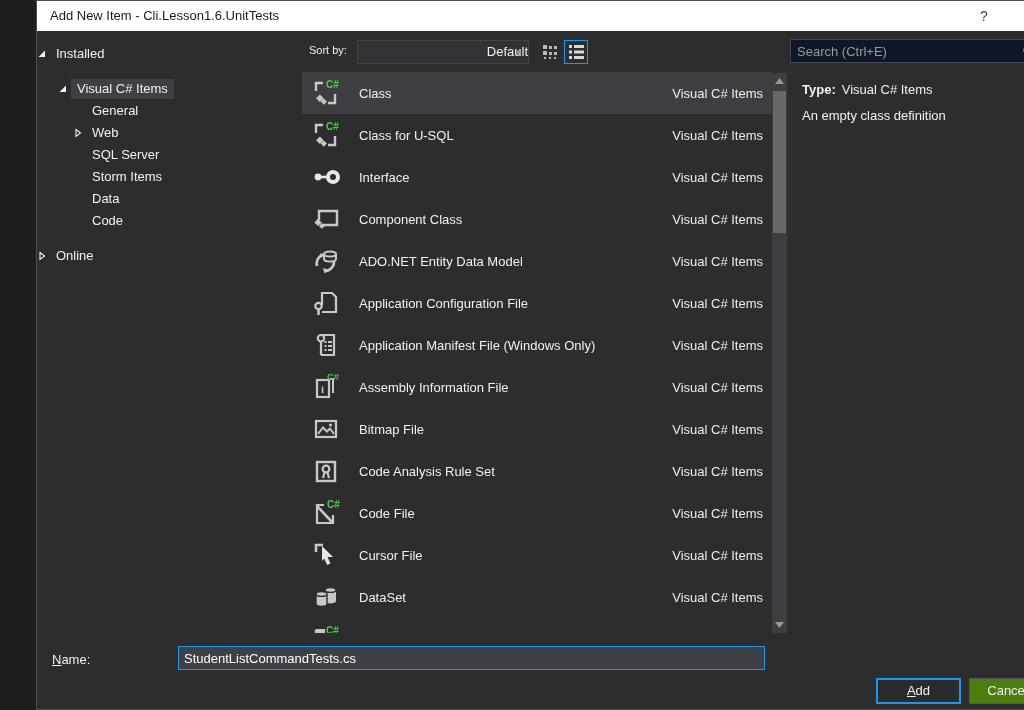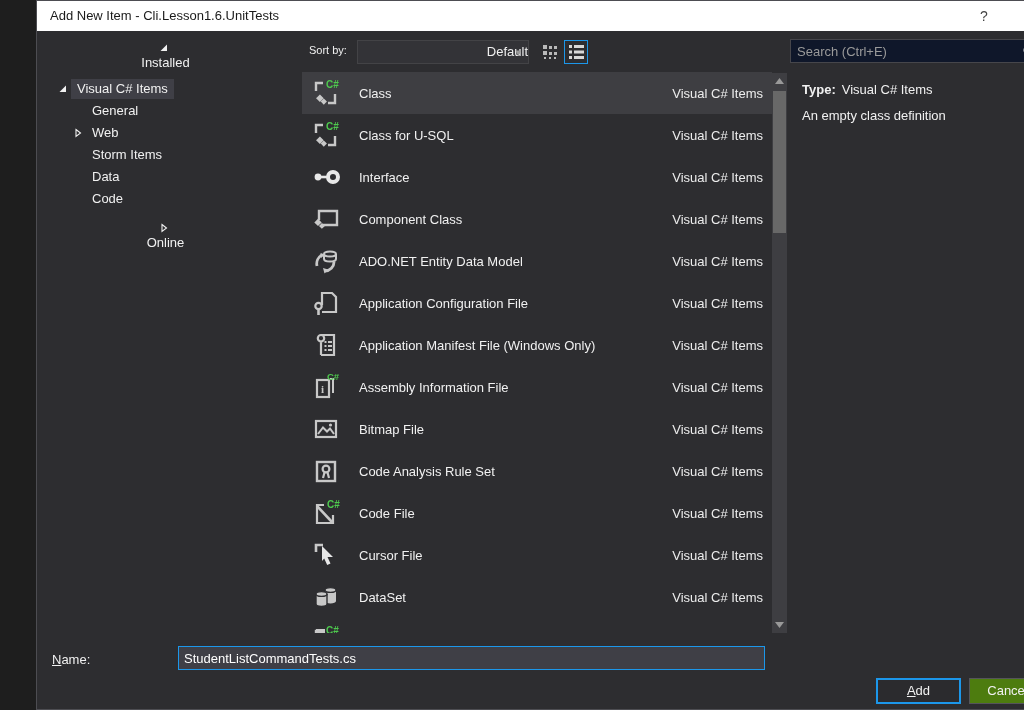--- a/index.html
+++ b/index.html
@@ -11,21 +11,21 @@
   .titlebar{position:absolute;top:0;left:0;right:0;height:30px;background:#ffffff;color:#1a1a1a;}
   .titlebar .title{position:absolute;left:13px;top:7px;font-size:13px;}
   .tb-btn{position:absolute;top:0;height:30px;text-align:center;line-height:30px;
     font-size:14px;color:#444;cursor:pointer;}
   .tb-help{left:925px;width:44px;}
   .tb-close{left:983px;width:41px;font-size:15px;}
   
   .tree{position:absolute;left:0;top:30px;width:262px;bottom:70px;font-size:13px;overflow:hidden;}
   .tnode{height:22px;display:flex;align-items:center;white-space:nowrap;cursor:default;}
   .tnode .arrow{width:10px;height:10px;flex:none;margin-right:8px;}
-  .ind0{flex-direction:column;}
+  .ind0{}
   .ind1{padding-left:21px;}
   .ind2{padding-left:36px;}
   .ind2-noarrow{padding-left:54px;}
   .tnode .tlabel{padding:2px 6px 3px 1px;}
   .tnode.selected .tlabel{background:#3f3f46;padding:2px 6px 3px 6px;margin-left:-5px;}
   .gap-top{margin-top:12px;}
   .gap-big{margin-top:13px;}
   
   .center{position:absolute;left:265px;top:30px;width:485px;height:612px;}
   .toolbar{position:absolute;top:0;left:0;right:0;height:41px;}
@@ -102,20 +102,23 @@
     <div class="tnode ind2-noarrow">
       <span class="tlabel">General</span>
     </div>
     <div class="tnode ind2">
       <svg class="arrow" viewBox="0 0 10 10">
           <polygon points="3,1.5 7.5,5 3,8.5" fill="none" stroke="#f1f1f1" stroke-width="1.1"></polygon>
         </svg>
       <span class="tlabel">Web</span>
     </div>
     <div class="tnode ind2-noarrow">
+      <span class="tlabel">SQL Server</span>
+    </div>
+    <div class="tnode ind2-noarrow">
       <span class="tlabel">Storm Items</span>
     </div>
     <div class="tnode ind2-noarrow">
       <span class="tlabel">Data</span>
     </div>
     <div class="tnode ind2-noarrow">
       <span class="tlabel">Code</span>
     </div>
     <div class="tnode ind0 gap-big">
       <svg class="arrow" viewBox="0 0 10 10">

